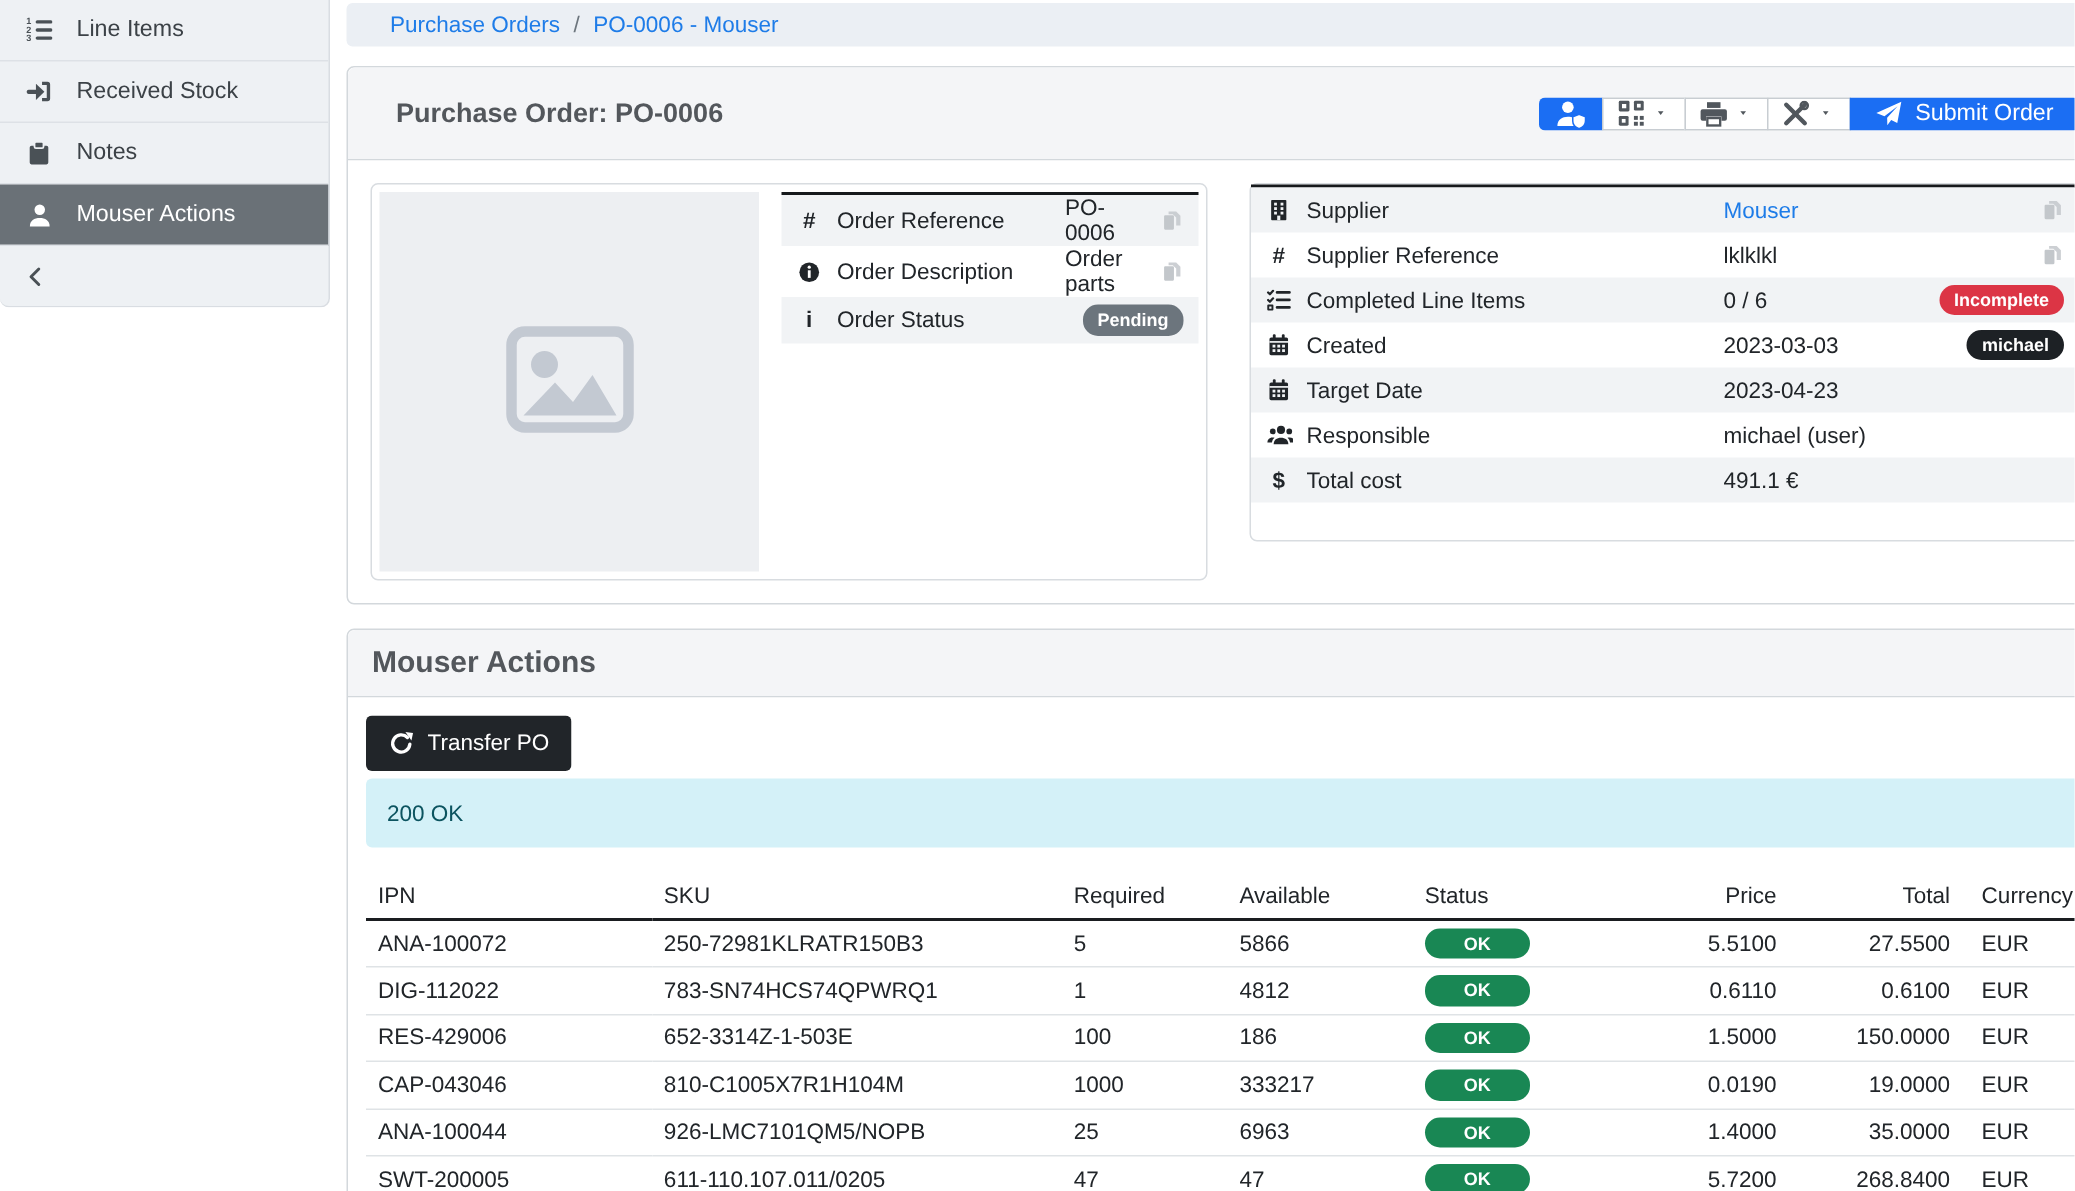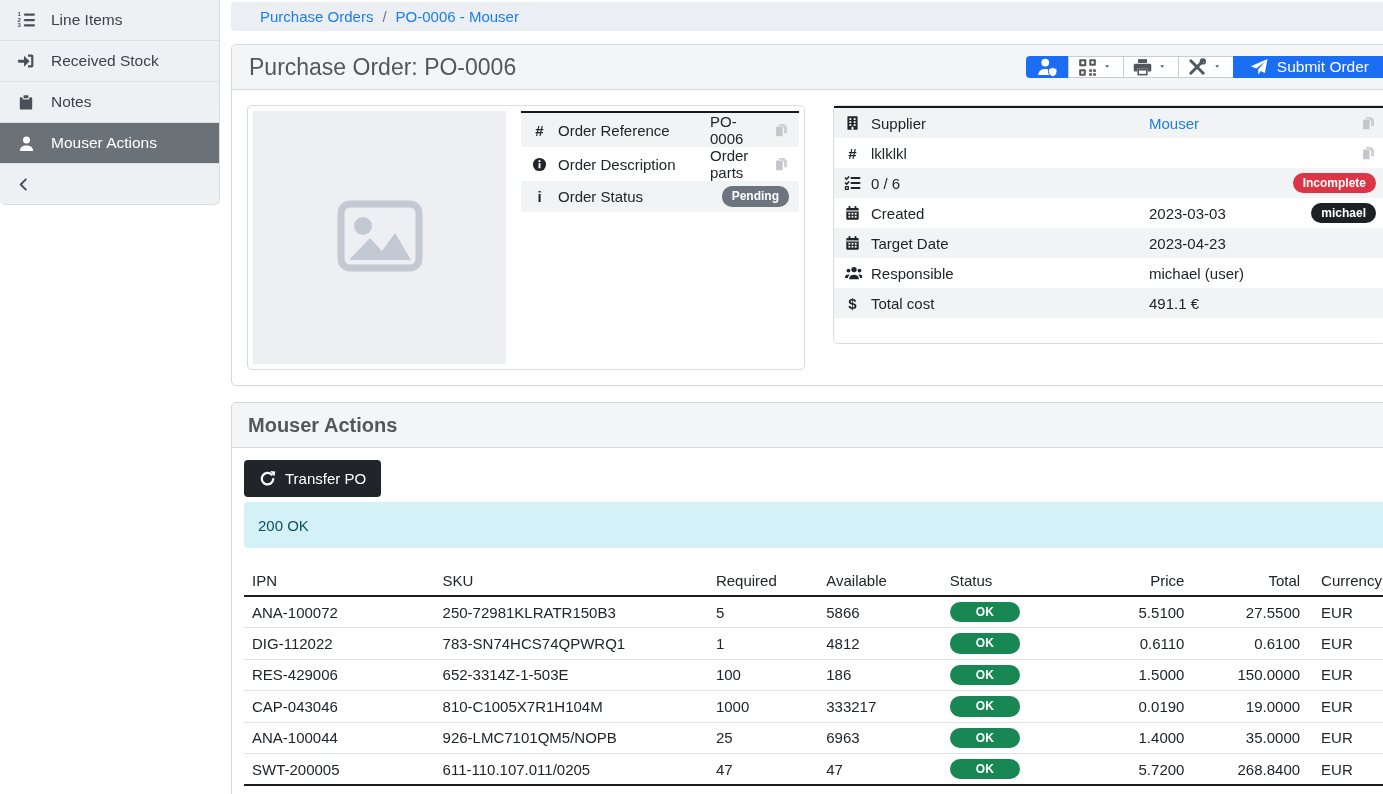--- a/index.html
+++ b/index.html
@@ -33,21 +33,21 @@
     padding:0 16px 0 29px; margin-bottom:13px; font-size:15px;
   }
   .breadcrumb a { color:#1e7ce8; text-decoration:none; cursor:pointer; }
   .breadcrumb .sep { color:#6c757d; margin:0 9px; }
 
   .panel { border:1px solid #d3d8dc; border-radius:5px; background:#fff; margin-bottom:16px; }
   .panel-heading {
     background:#f4f5f7; border-bottom:1px solid #d3d8dc; border-radius:5px 5px 0 0;
     display:flex; align-items:center; justify-content:space-between; padding:4px 16px; min-height:45px;
   }
-  .panel-heading h1 { font-size:23px; font-weight:normal; color:#53575c; margin:1px; }
+  .panel-heading h1 { font-size:18px; font-weight:bold; color:#53575c; margin:16px; }
   .panel-heading h2 { font-size:20px; font-weight:bold; color:#53575c; margin:0; padding:3px 0; }
 
   
   .btn-group { display:flex; }
   .btn {
     display:inline-flex; align-items:center; justify-content:center;
     height:22px; border:1px solid transparent; background:none; font-size:15px;
     font-family:inherit; cursor:pointer; padding:0;
   }
   .btn .icon { display:flex; }
@@ -339,20 +339,21 @@
                       <path d="M5.4 1 h5.4 l3 3 v7 h-3 v-5.6 l-2.4 -2.4 h-3 Z" opacity="0.85"></path>
                       <rect x="2.2" y="3.8" width="7" height="10.2" rx="0.8"></rect>
                     </g>
                   </svg>
                 </span>
               </div>
               <div class="detail-row">
                 <span class="icon cell-icon">
                   <span class="glyph">#</span>
                 </span>
+                <span class="cell-label">Supplier Reference</span>
                 <span class="cell-value">lklklkl</span>
                 <span class="icon copy-icon">
                   <svg width="15" height="15" viewBox="0 0 16 16" xmlns="http://www.w3.org/2000/svg">
                     <g fill="currentColor">
                       <path d="M5.4 1 h5.4 l3 3 v7 h-3 v-5.6 l-2.4 -2.4 h-3 Z" opacity="0.85"></path>
                       <rect x="2.2" y="3.8" width="7" height="10.2" rx="0.8"></rect>
                     </g>
                   </svg>
                 </span>
               </div>
@@ -364,20 +365,21 @@
                       <rect x="6" y="7" width="10" height="1.9" rx="0.9"></rect>
                       <rect x="6" y="12" width="10" height="1.9" rx="0.9"></rect>
                     </g>
                     <g fill="none" stroke="currentColor" stroke-width="1.5" stroke-linecap="round" stroke-linejoin="round">
                       <path d="M0.9 3 l1.2 1.2 L4.2 1.9"></path>
                       <path d="M0.9 8 l1.2 1.2 L4.2 6.9"></path>
                       <rect x="1" y="11.6" width="2.8" height="2.8" stroke-width="1.3"></rect>
                     </g>
                   </svg>
                 </span>
+                <span class="cell-label">Completed Line Items</span>
                 <span class="cell-value">0 / 6</span>
                 <span class="badge badge-red">Incomplete</span>
               </div>
               <div class="detail-row">
                 <span class="icon cell-icon">
                   <svg width="15" height="16" viewBox="0 0 16 16" xmlns="http://www.w3.org/2000/svg">
                     <g fill="currentColor">
                       <rect x="1.4" y="2.6" width="13.2" height="12.6" rx="1.2"></rect>
                       <rect x="3.8" y="0.4" width="2" height="3.6" rx="0.8"></rect>
                       <rect x="10.2" y="0.4" width="2" height="3.6" rx="0.8"></rect>

